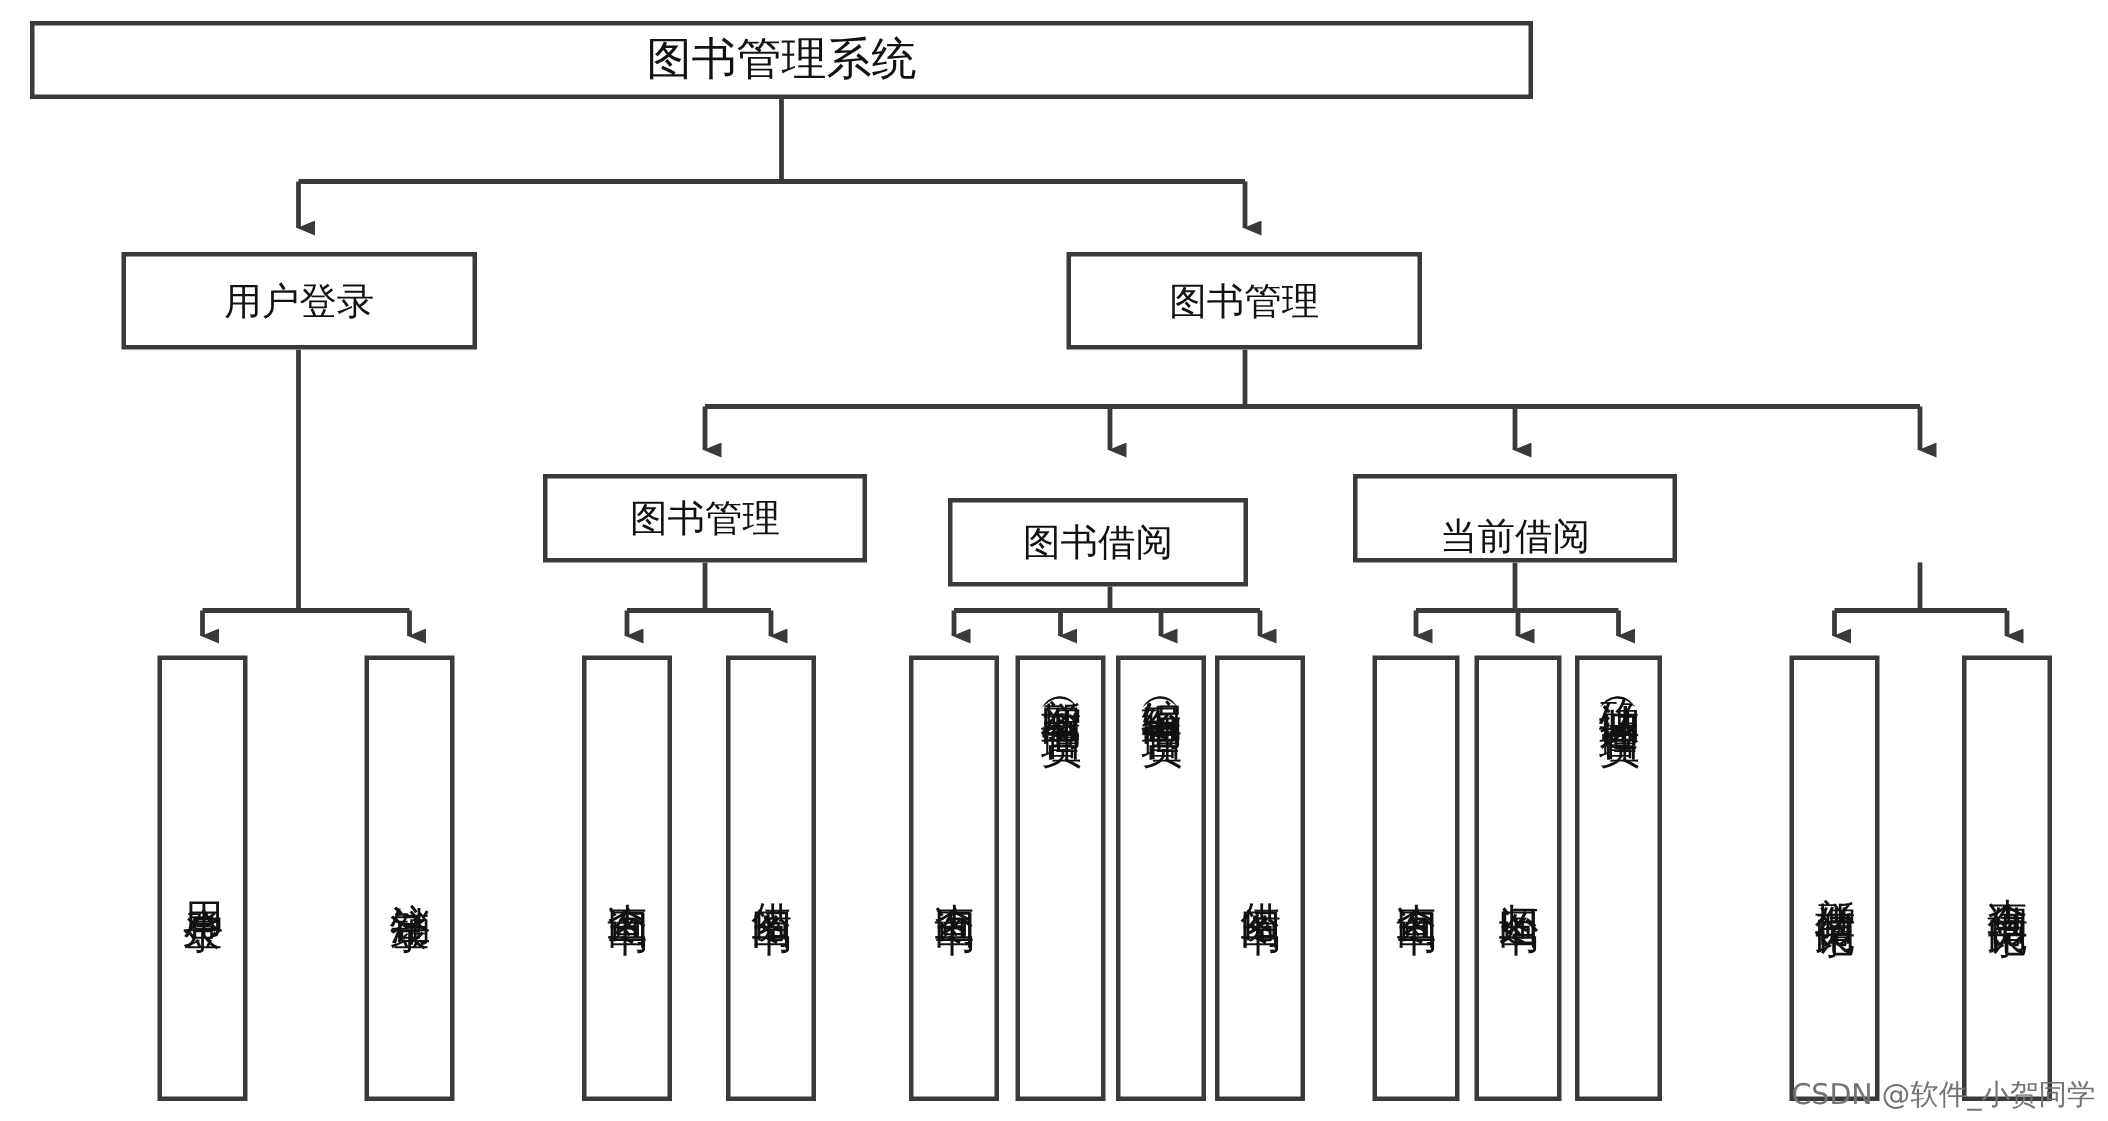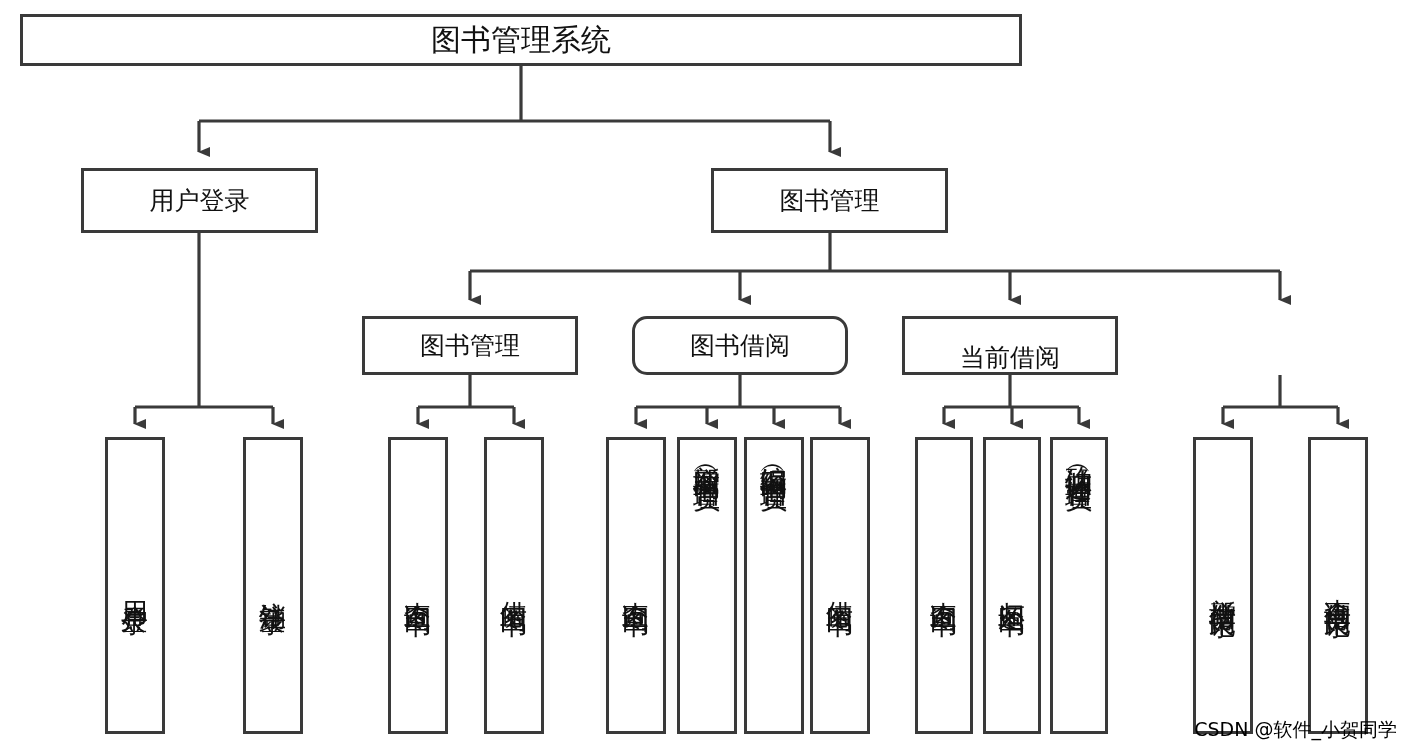--- a/index.html
+++ b/index.html
@@ -63,21 +63,21 @@
   }
   .node.v.centered {
     align-items: center;
     padding-top: 0;
   }
   #watermark {
     position: absolute;
     right: 8px;
     bottom: 4px;
     font-size: 19px;
-    color: #000000;
+    color: #737373;
     z-index: 5;
     white-space: nowrap;
     font-family: "DejaVu Sans", "Liberation Sans", sans-serif;
   }
 </style>
 </head>
 <body>
 
 <div id="canvas">
 
@@ -142,21 +142,21 @@
   </div>
 
   <div class="node h" style="left:711px; top:168px; width:237px; height:65px;">
     <span class="label">图书管理</span>
   </div>
 
   <div class="node h" style="left:362px; top:316px; width:216px; height:59px;">
     <span class="label">图书管理</span>
   </div>
 
-  <div class="node h" style="left:632px; top:316px; width:216px; height:59px;border-radius:15px;">
+  <div class="node h" style="left:632px; top:332px; width:200px; height:59px;">
     <span class="label">图书借阅</span>
   </div>
 
   <div class="node h" style="left:902px; top:316px; width:216px; height:59px;align-items:flex-end;">
     <span class="label">当前借阅</span>
   </div>
 
 
   <div class="node v centered" style="left:105px; top:437px; width:60px; height:297px;">
     <span class="label">用户登录</span>

